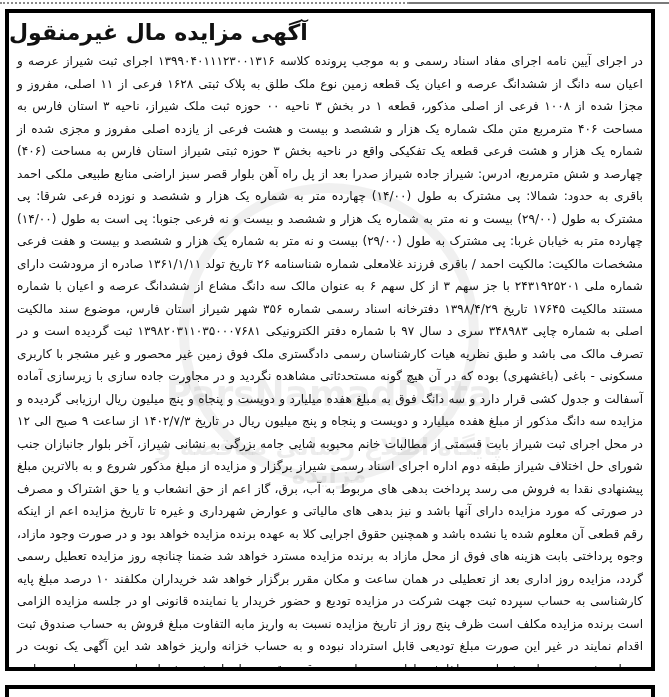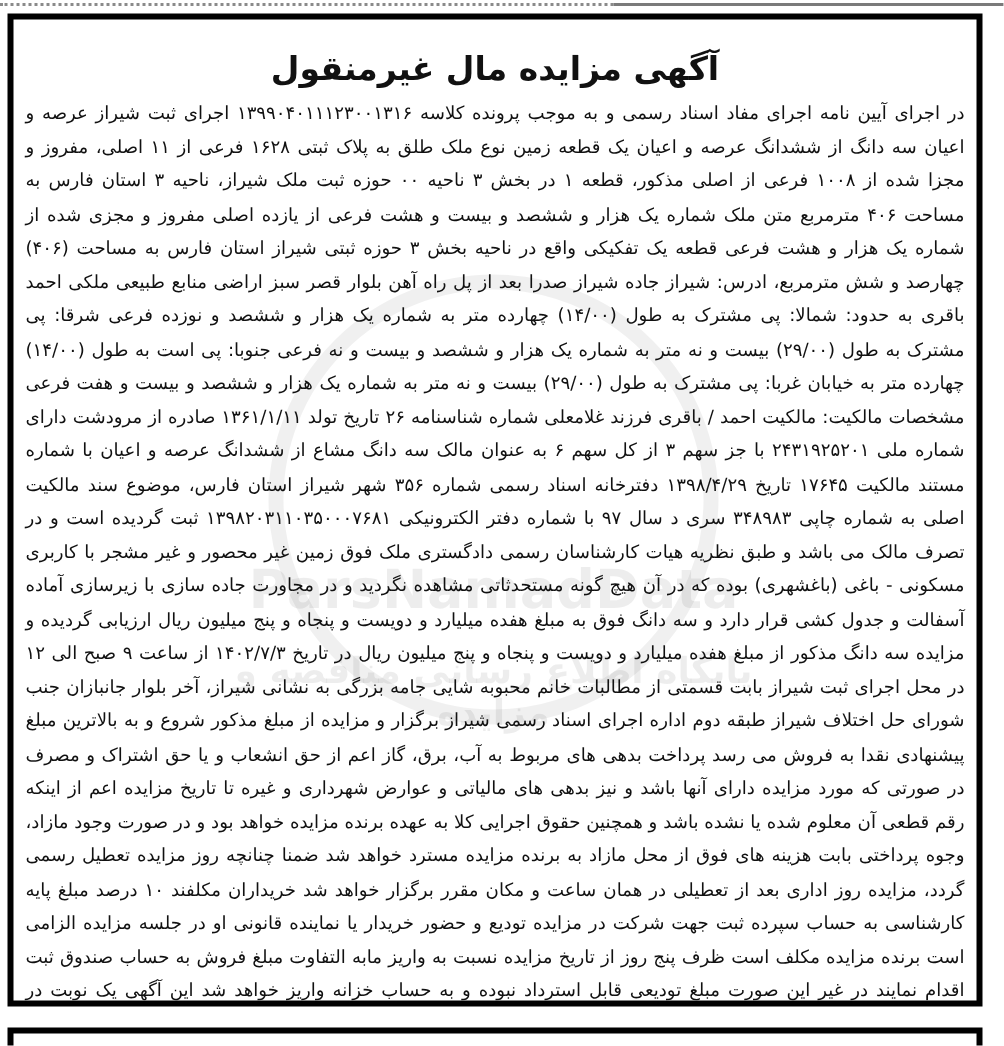--- a/index.html
+++ b/index.html
@@ -88,24 +88,24 @@
       font-size: 36px;
       direction: ltr;
     }
     .watermark .wm-sub {
       top: 260px;
       font-size: 24px;
     }
     .notice-title {
       position: relative;
       z-index: 1;
-      text-align: center;
+      text-align: left;
       font-size: 22px;
       font-weight: bold;
-      margin: 20px 0 3px 0;
+      margin: 6px 0 3px 0;
       line-height: 28px;
     }
     .notice-body {
       position: relative;
       z-index: 1;
       margin: 0 8px;
       font-size: 12.1px;
       line-height: 22.5px;
       text-align: justify;
       text-align-last: right;

